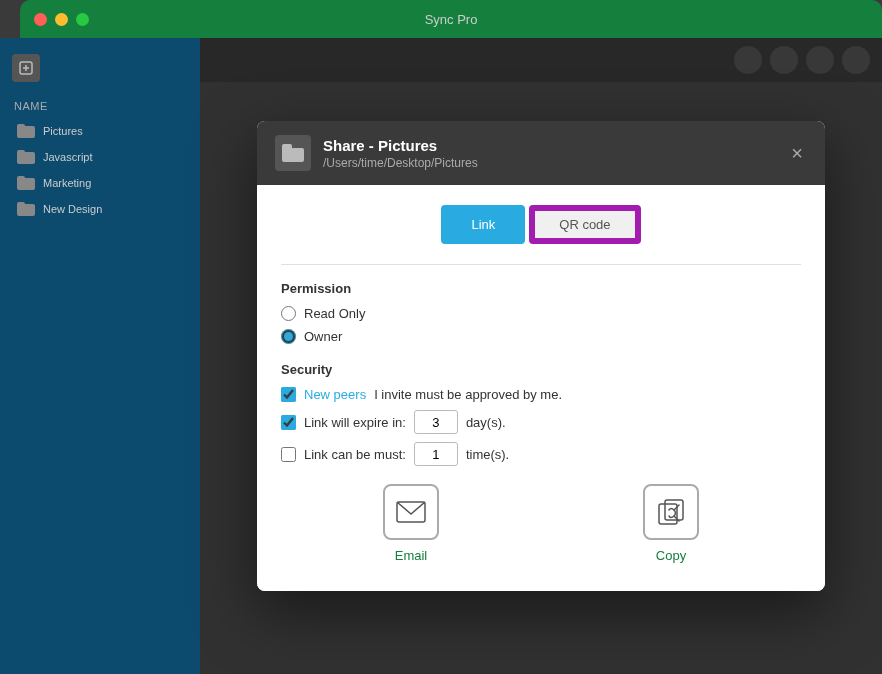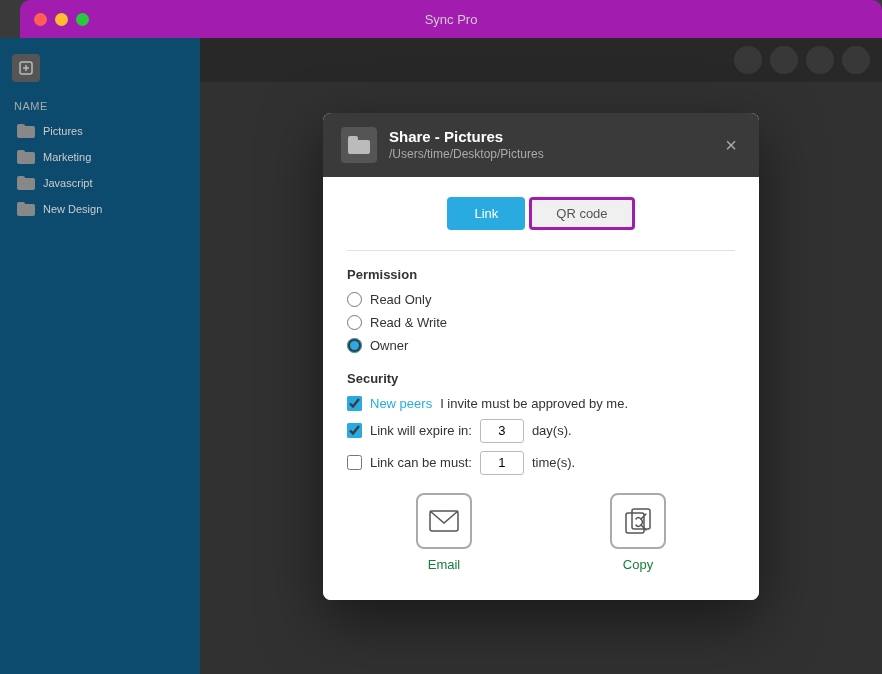--- a/index.html
+++ b/index.html
@@ -9,21 +9,21 @@
       height: 674px;
       background: #3a3a3a;
       font-family: -apple-system, BlinkMacSystemFont, "Helvetica Neue", Arial, sans-serif;
       overflow: hidden;
       display: flex;
       flex-direction: column;
     }
 
     
     .titlebar {
-      background: #a21caf;
+      background: #15803d;
       height: 38px;
       display: flex;
       align-items: center;
       justify-content: center;
       position: relative;
       border-radius: 10px 10px 0 0;
       margin-left: 20px;
     }
     .titlebar-buttons {
       position: absolute;
@@ -152,21 +152,21 @@
       display: flex;
       align-items: center;
       justify-content: center;
       z-index: 10;
     }
 
     
     .dialog {
       background: #f5f5f5;
       border-radius: 8px;
-      width: 436px;
+      width: 568px;
       overflow: hidden;
       box-shadow: 0 20px 60px rgba(0,0,0,0.5);
     }
 
     .dialog-header {
       background: #3a3a3a;
       padding: 14px 18px;
       display: flex;
       align-items: center;
       gap: 12px;
@@ -238,21 +238,21 @@
     
     .tabs {
       display: flex;
       justify-content: center;
       gap: 4px;
       margin-bottom: 20px;
     }
     .tab-btn {
       padding: 6px 24px;
       border-radius: 4px;
-      border: 3px solid #a21caf;
+      border: 6px solid #a21caf;
       font-size: 13px;
       cursor: pointer;
       background: #f0f0f0;
       color: #555;
     }
     .tab-btn.active {
       background: #29abe2;
       border-color: #29abe2;
       color: #fff;
     }
@@ -381,25 +381,25 @@
         </svg>
       </div>
     </div>
     <div class="sidebar-section-label">Name</div>
     <div class="sidebar-item">
       <div class="folder-icon"></div>
       <span>Pictures</span>
     </div>
     <div class="sidebar-item">
       <div class="folder-icon"></div>
-      <span>Marketing</span>
+      <span>Javascript</span>
     </div>
     <div class="sidebar-item">
       <div class="folder-icon"></div>
-      <span>Javascript</span>
+      <span>Marketing</span>
     </div>
     <div class="sidebar-item">
       <div class="folder-icon"></div>
       <span>New Design</span>
     </div>
   </div>
 
   <div class="main-area">
     <div class="main-toolbar">
       <button class="toolbar-btn"></button>
@@ -430,24 +430,20 @@
           </div>
 
           <hr class="divider">
 
           <div>
             <div class="section-title">Permission</div>
             <div class="radio-group">
               <label class="radio-item">
                 <input type="radio" name="permission" style="">
                 <span>Read Only</span>
-              </label>
-              <label class="radio-item">
-                <input type="radio" name="permission" style="">
-                <span>Read &amp; Write</span>
               </label>
               <label class="radio-item">
                 <input type="radio" name="permission" checked="" style="">
                 <span>Owner</span>
               </label>
             </div>
           </div>
 
           <div class="security-section">
             <div class="section-title">Security</div>

